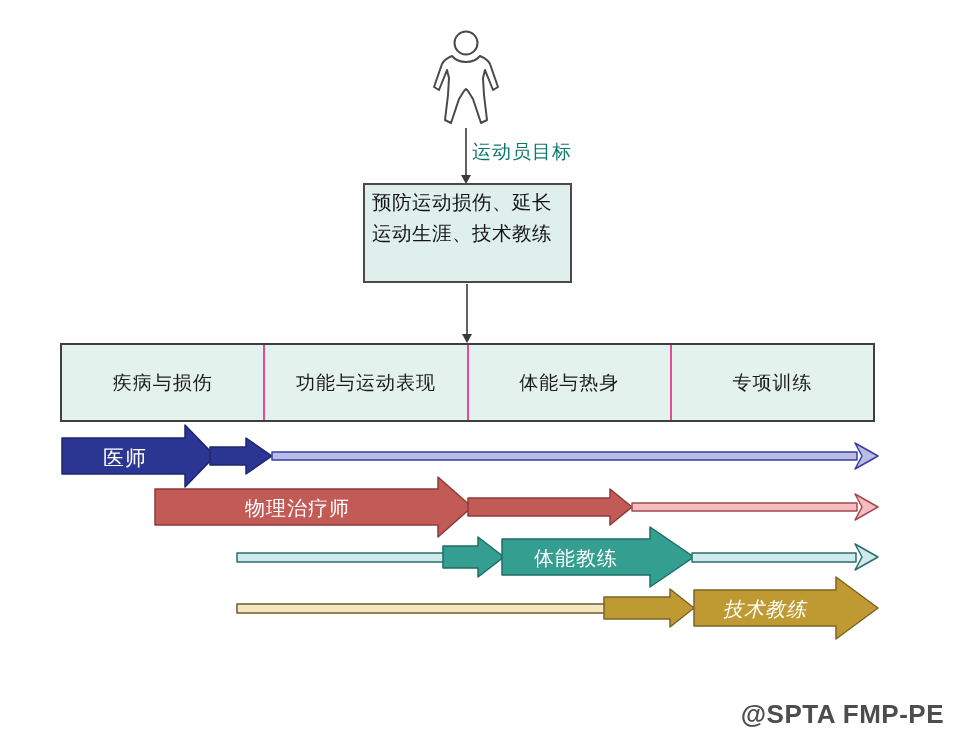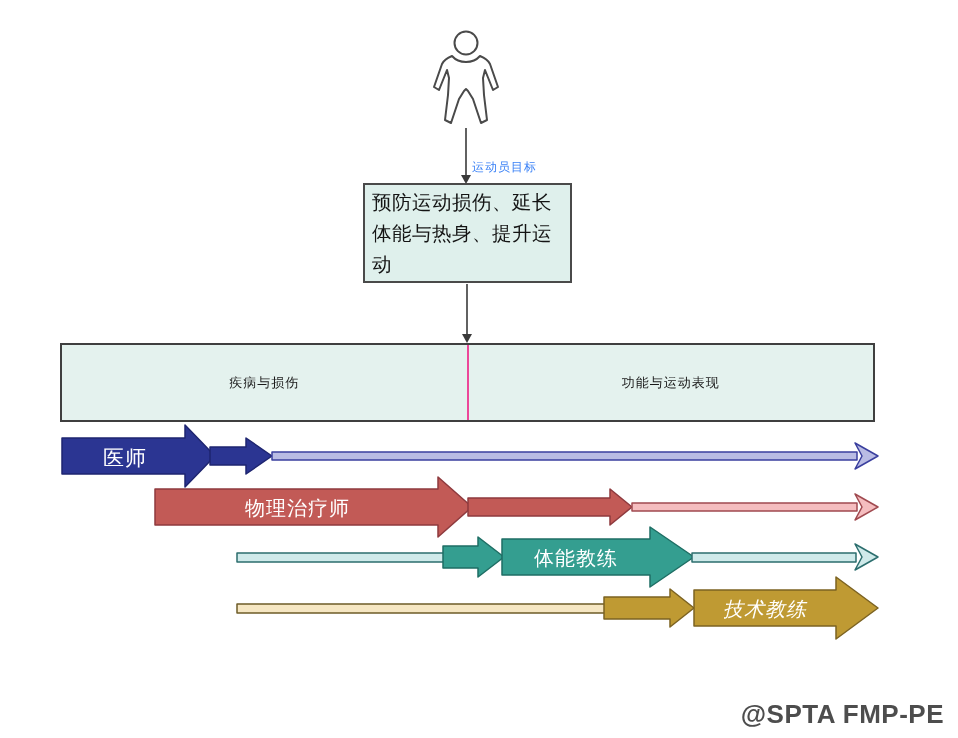--- a/index.html
+++ b/index.html
@@ -10,37 +10,37 @@
   .canvas{
     position:relative;
     width:958px;height:738px;
     background:#ffffff;
     overflow:hidden;
   }
   .layer-svg{position:absolute;left:0;top:0;width:958px;height:738px;}
 
   .goal-label{
     position:absolute;left:472px;top:139px;
-    font-size:12px;color:#3b82f6;letter-spacing:1px;margin-top:20px;
+    font-size:19px;color:#0f766e;letter-spacing:1px;
   }
   .goal-box{
     position:absolute;left:363px;top:183px;width:209px;height:100px;
     background:#dff0ec;border:2px solid #4a4a4a;
     box-sizing:border-box;
     font-size:19.5px;color:#141414;
     line-height:31px;padding:2px 0 8px 7px;letter-spacing:0.5px;
   }
   .phases{
     position:absolute;left:60px;top:343px;width:815px;height:79px;
     background:#e4f2ee;border:2px solid #3f3f3f;
     box-sizing:border-box;display:flex;
   }
   .phase-cell{
     flex:1;display:flex;align-items:center;justify-content:center;
-    font-size:13px;color:#1a1a1a;letter-spacing:1px;
+    font-size:19px;color:#1a1a1a;letter-spacing:1px;
   }
   .phase-cell + .phase-cell{border-left:2px solid #ec4899;}
 
   .role-label{
     position:absolute;color:#ffffff;font-size:20px;letter-spacing:1px;
     text-align:center;white-space:nowrap;
   }
   .role-label.r0{left:62px;top:444px;width:126px;font-size:21px;}
   .role-label.r1{left:155px;top:495px;width:285px;}
   .role-label.r2{left:502px;top:545px;width:148px;text-align:center;}
@@ -102,26 +102,28 @@
       <rect x="237" y="604" width="369" height="9" fill="#f6e7c3" stroke="#6e5c28"></rect>
       <polygon points="604,597 670,597 670,589 694,608 670,627 670,619 604,619" fill="#bf9a33" stroke="#7c6322"></polygon>
       <polygon points="694,590 836,590 836,577 878,608 836,639 836,626 694,626" fill="#bf9a33" stroke="#7c6322"></polygon>
     </g>
   </svg>
 
   <span class="goal-label">运动员目标</span>
 
   <div class="goal-box">
     <div>预防运动损伤、延长</div>
-    <div>体能与热身、提升运动</div>
+    <div>运动生涯、技术教练</div>
   </div>
 
   <div class="phases">
     <div class="phase-cell">疾病与损伤</div>
     <div class="phase-cell">功能与运动表现</div>
+    <div class="phase-cell">体能与热身</div>
+    <div class="phase-cell">专项训练</div>
   </div>
 
   <span class="role-label r0">医师</span>
   <span class="role-label r1">物理治疗师</span>
   <span class="role-label r2">体能教练</span>
   <span class="role-label r3">技术教练</span>
 
   <span class="watermark">@SPTA FMP-PE</span>
 
 </div>

